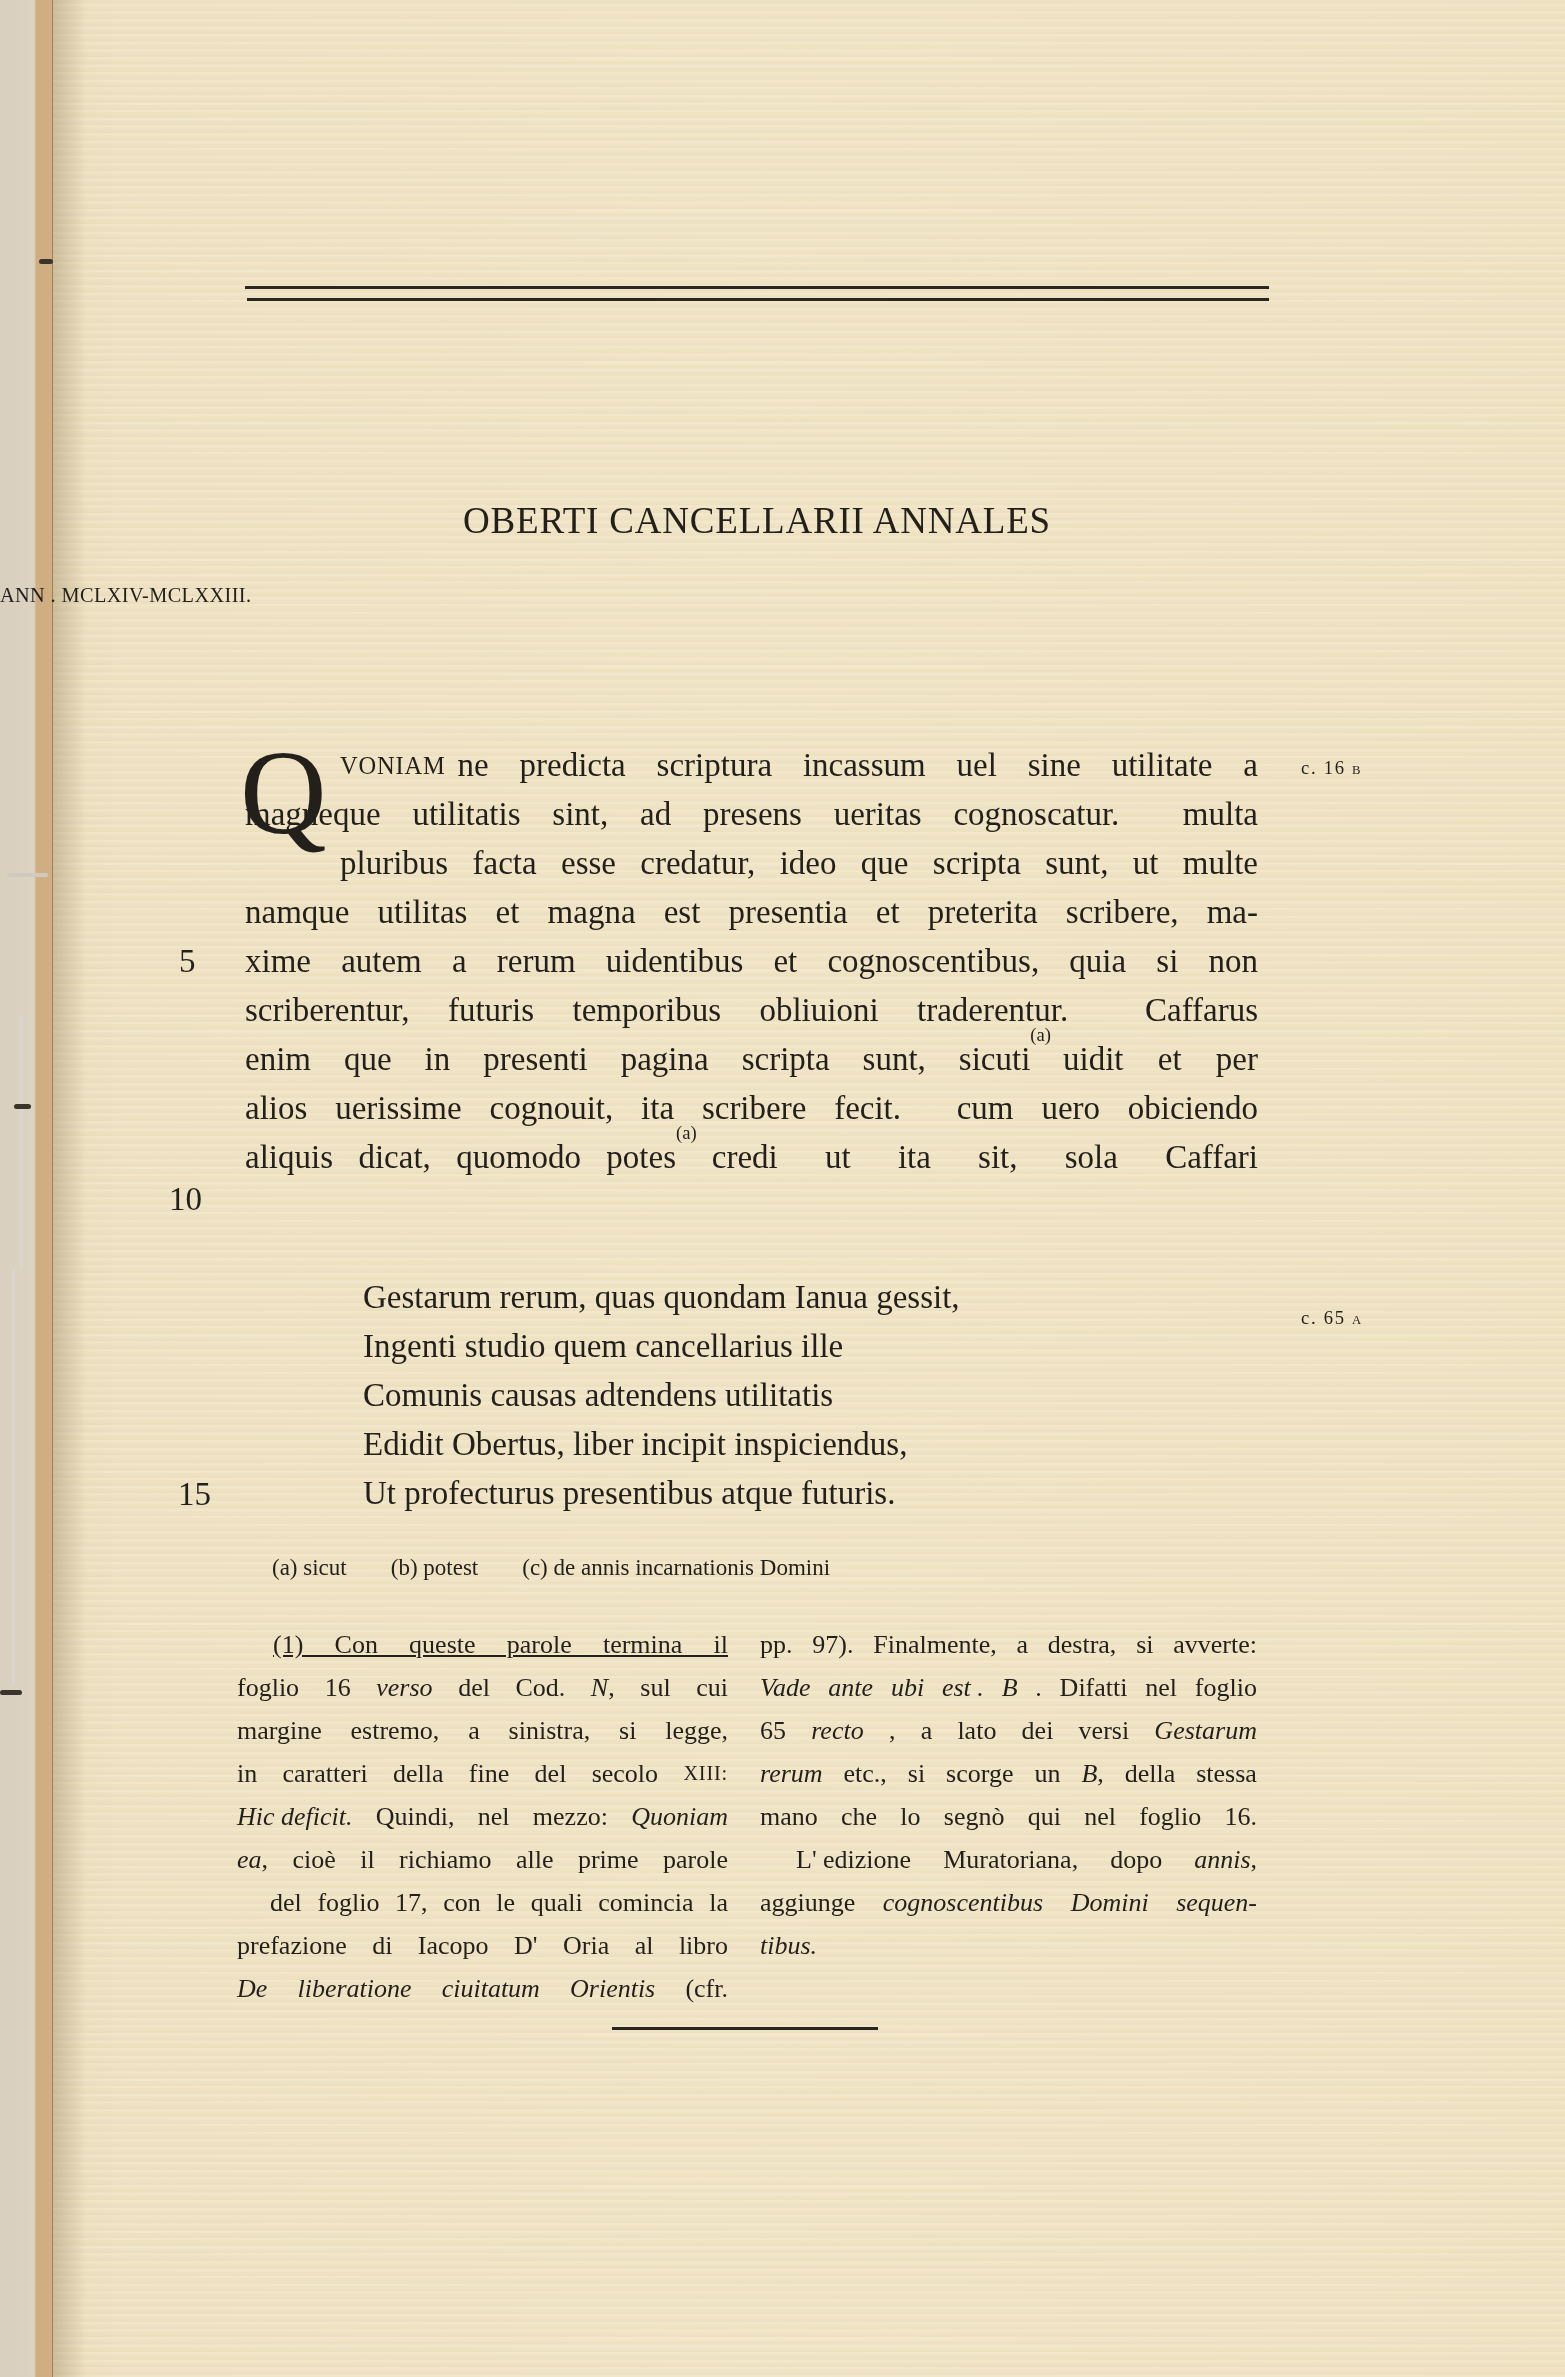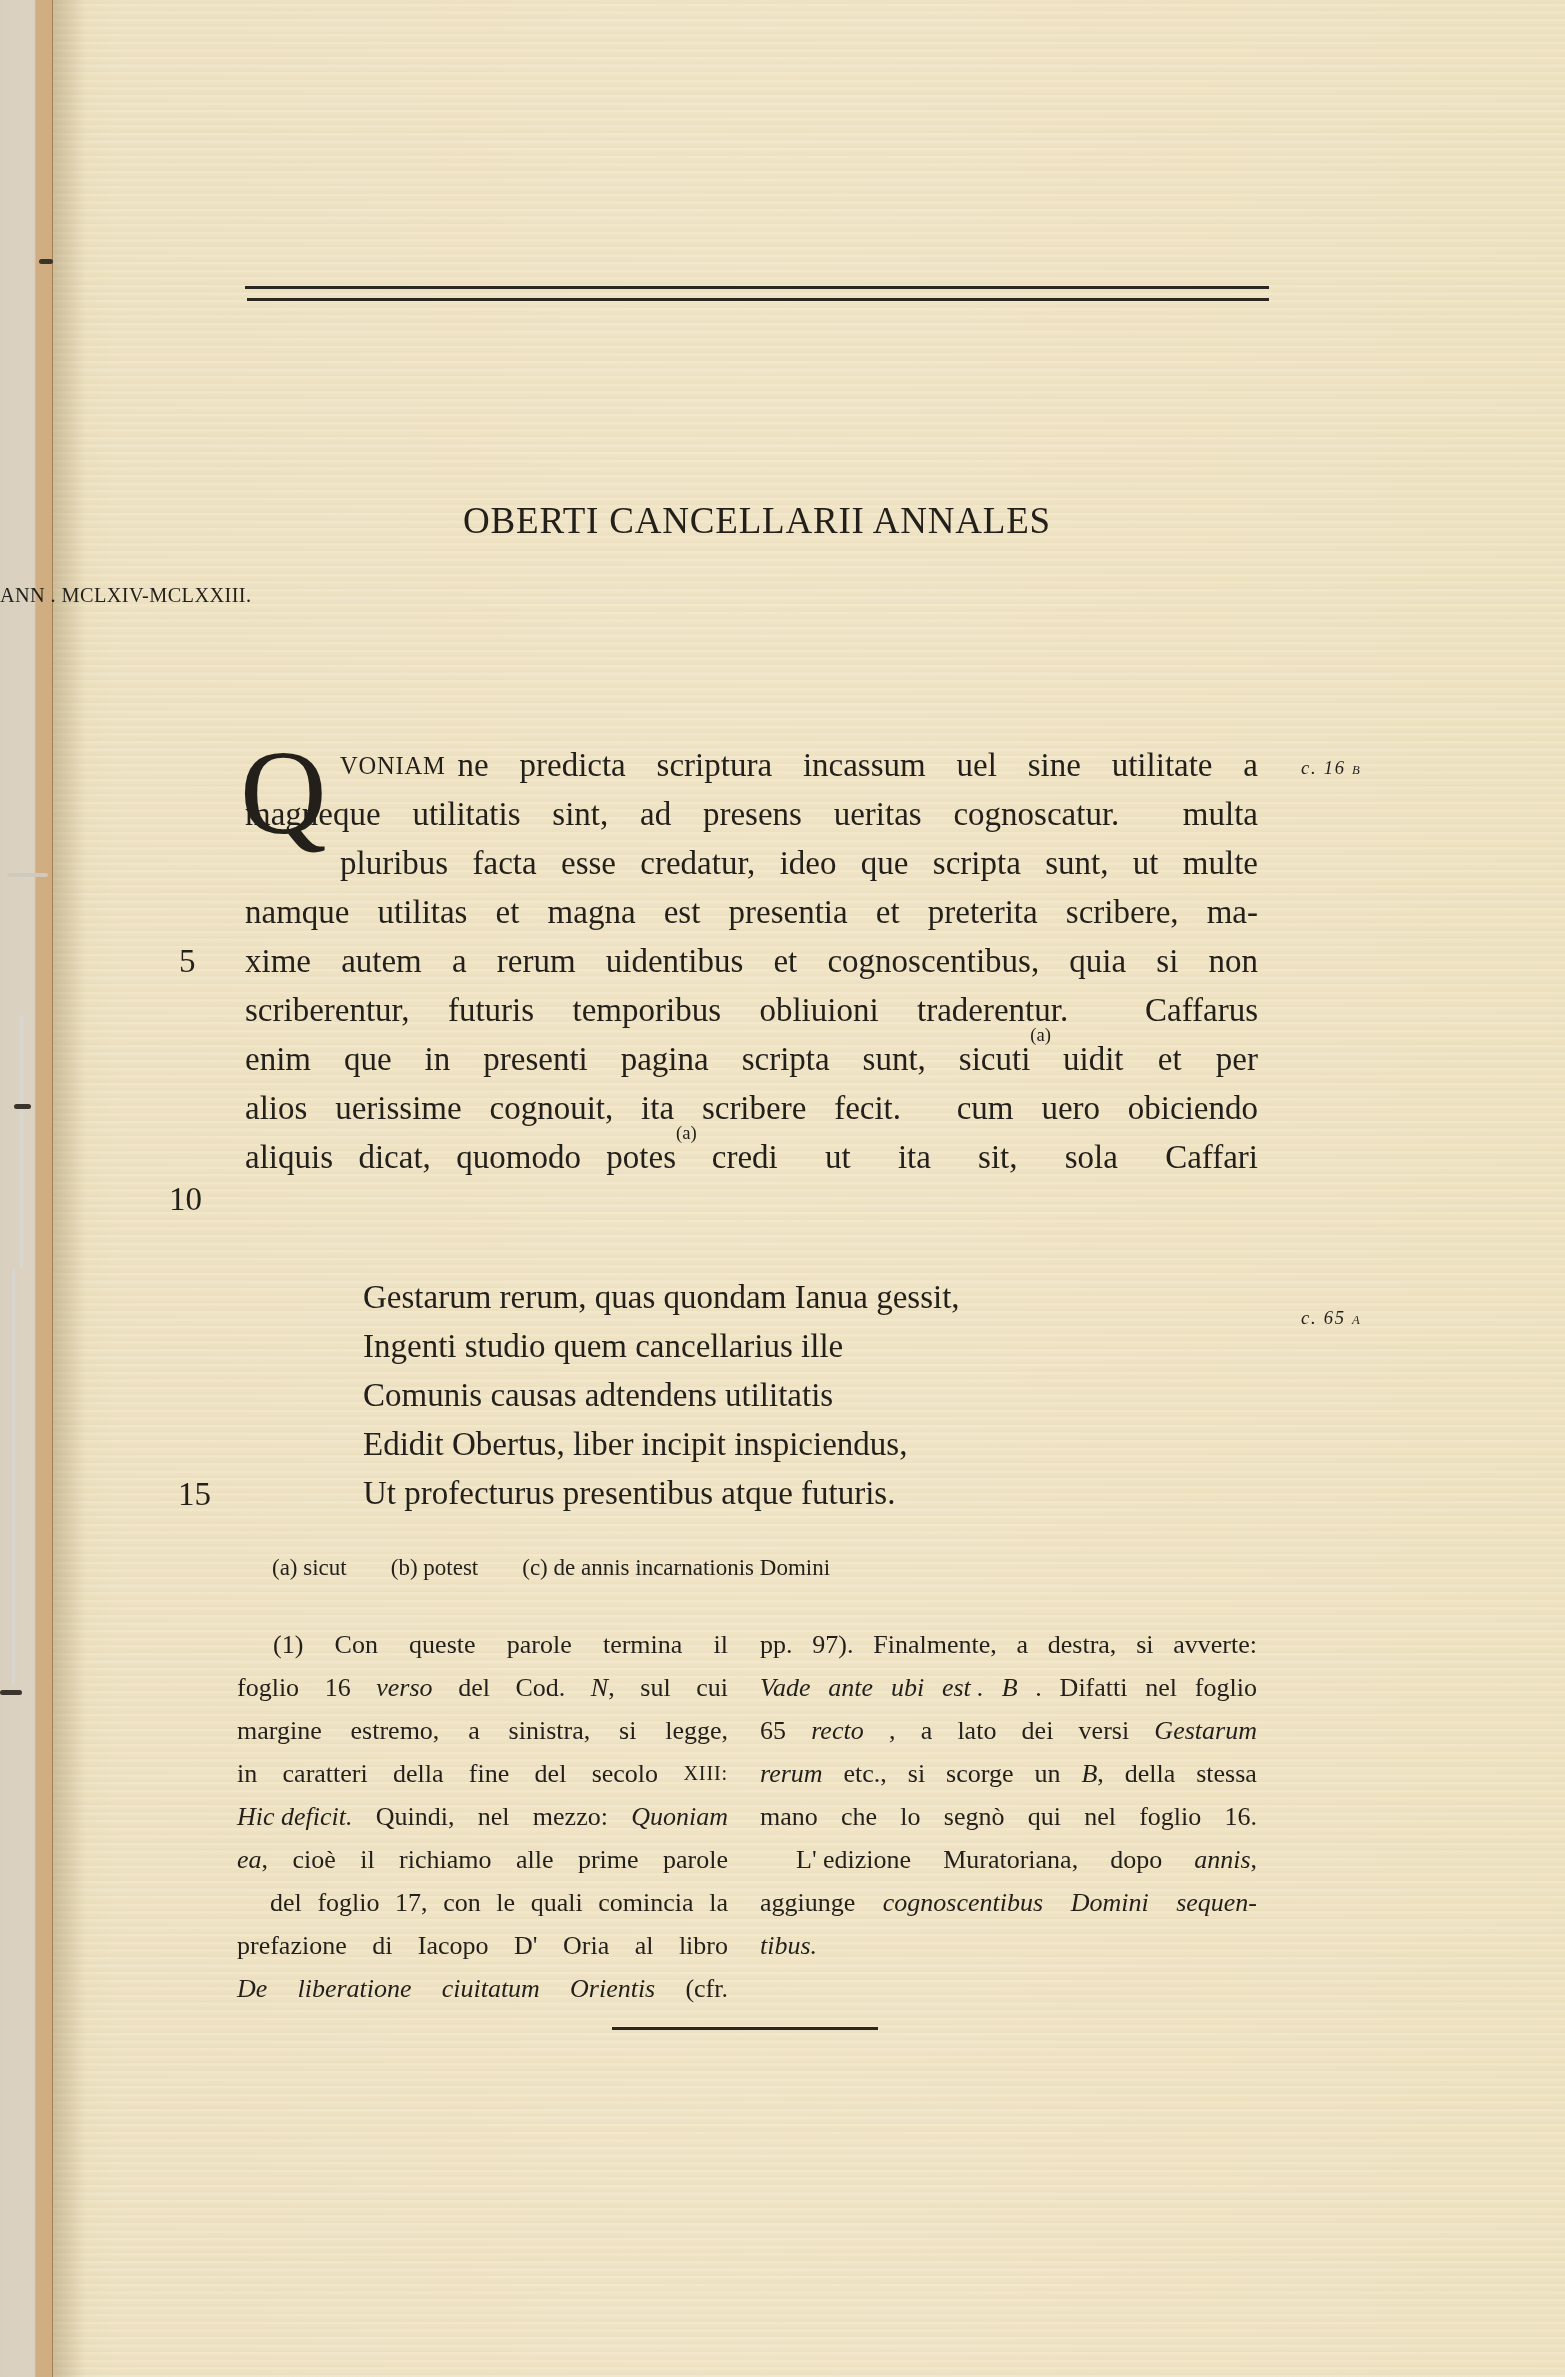--- a/index.html
+++ b/index.html
@@ -58,21 +58,21 @@
   .dropcap {
     position: absolute; left: -5.1px; top: -3.4px;
     font-size: 120px; line-height: 110px;
   }
   .smallcaps { font-size: 24.5px; letter-spacing: 0.8px; }
   sup { font-size: 18.6px; vertical-align: 10.2px; line-height: 0; }
   .linenum {
     position: absolute; left: 176px; font-size: 33px; line-height: 49px;
   }
   .margin-note {
-    position: absolute; left: 1301px; font-size: 18.6px; letter-spacing: 1.7px; font-style: italic;
+    position: absolute; left: 1301px; font-size: 18.6px; letter-spacing: 1.7px;
   }
   .margin-note .small { font-size: 12.7px; }
   .verse {
     position: absolute; left: 363px; top: 1273px;
   }
   .verse-line { font-size: 33px; line-height: 49px; height: 49px; white-space: nowrap; }
   .apparatus {
     position: absolute; left: 272px; top: 1555px; font-size: 23px;
     display: flex; gap: 44px; white-space: nowrap;
   }
@@ -162,21 +162,21 @@
   <div class="verse-line">Ut profecturus presentibus atque futuris.</div>
 </div>
 
 <div class="apparatus">
   <span>(a) sicut</span>
   <span>(b) potest</span>
   <span>(c) de annis incarnationis Domini</span>
 </div>
 
 <div class="fn-col" style="left:237px;">
-  <div class="fn-line para" style="text-align:justify;text-align-last:justify;display:block;word-spacing:12px;">(1) Con queste parole termina il</div>
+  <div class="fn-line para" style="text-align:justify;text-align-last:justify;display:block;word-spacing:12px;text-decoration:underline;">(1) Con queste parole termina il</div>
   <div class="fn-line">
     <span>foglio</span>
       <span>16</span>
       <i>verso</i>
       <span>del</span>
       <span>Cod.</span>
       <span><i>N</i>,</span>
       <span>sul</span>
       <span>cui</span>
   </div>

